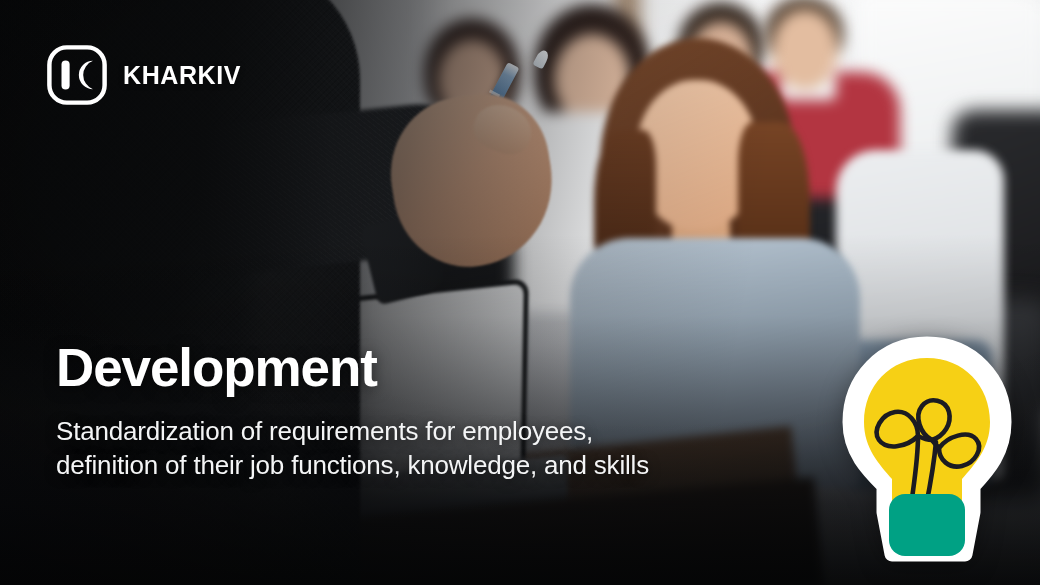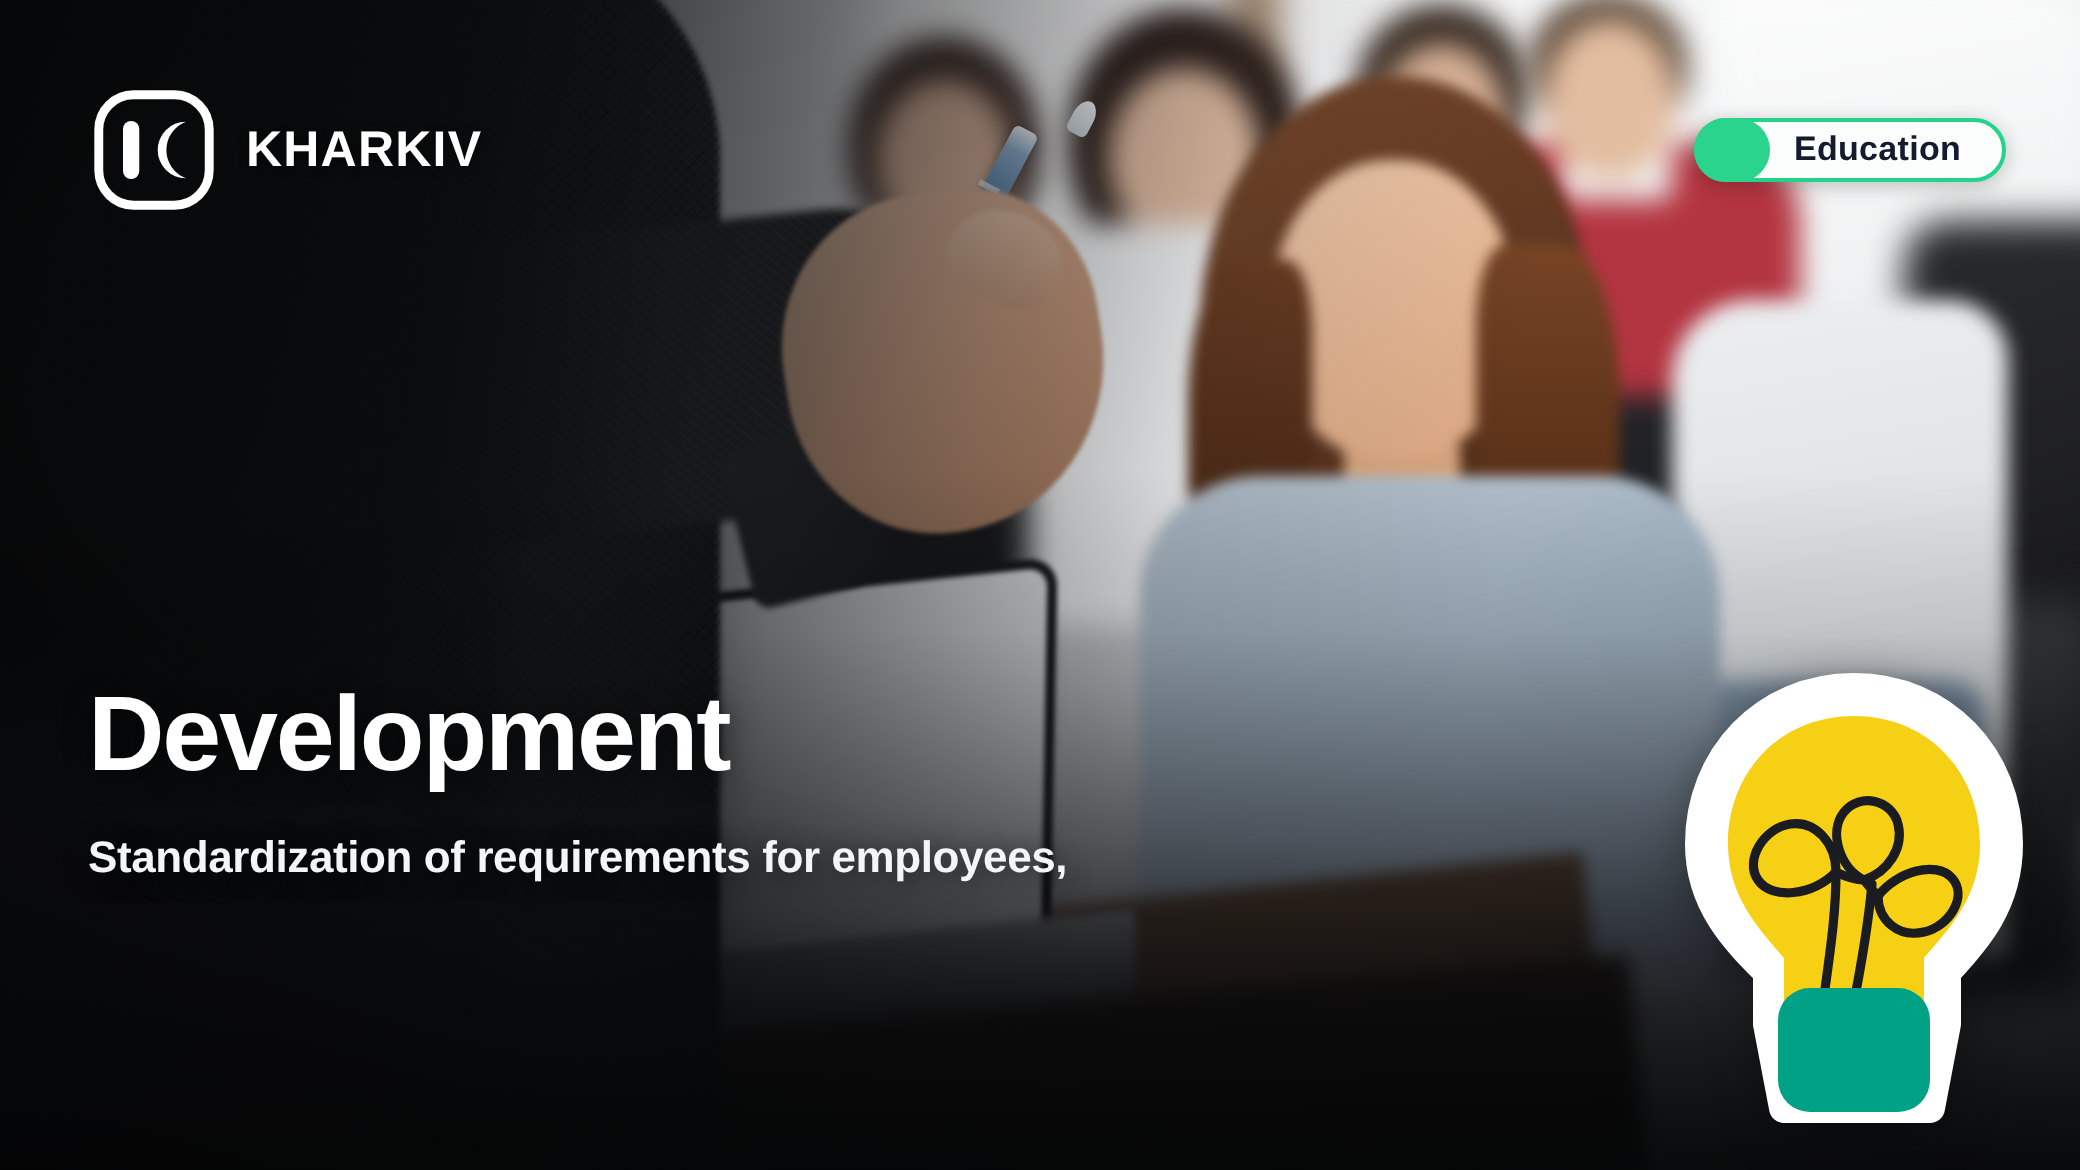--- a/index.html
+++ b/index.html
@@ -283,33 +283,33 @@
     border-radius:18px;
     flex:0 0 auto;
   }
   .badge-label {
     color:#141b2e; font-size:17px; font-weight:bold;
     letter-spacing:.15px; margin-left:12px;
     font-family:"Liberation Sans", sans-serif;
   }
 
   
-  .copy { position:absolute; left:44px; top:340px; width:730px; }
+  .copy { position:absolute; left:56px; top:340px; width:730px; }
   .headline {
     color:#ffffff;
     font-size:53px; font-weight:bold;
     line-height:1.07; letter-spacing:-1.1px;
     font-family:"Liberation Sans", sans-serif;
     text-shadow:0 2px 14px rgba(0,0,0,.55);
   }
   .headline .l2 { display:block; }
   .subtitle {
     margin-top:18px;
     color:#f4f5f6;
-    font-size:22px; font-weight:bold;
+    font-size:26px; font-weight:normal;
     line-height:1.30; letter-spacing:-.2px;
     font-family:"Liberation Sans", sans-serif;
     text-shadow:0 2px 12px rgba(0,0,0,.6);
   }
   .subtitle .s2 { display:block; }
 
   
   .bulb { position:absolute; left:832px; top:336px; width:190px; height:226px; }
   .bulb svg { display:block; width:190px; height:226px;
               filter:drop-shadow(0 4px 12px rgba(0,0,0,.35)); }
@@ -399,31 +399,28 @@
         <rect x="16" y="17" width="8.4" height="30" rx="4.2" fill="#ffffff"></rect>
         <path d="M48.5 17.4 A15.6 15.6 0 0 0 48.5 46.6
                  A9.6 9.6 0 0 1 48.5 17.4 Z" fill="#ffffff"></path>
       </svg>
     </span>
     <span class="logo-words">
       <span class="logo-line">KHARKIV</span>
     </span>
   </div>
 
-  <div class="badge">
-    <span class="badge-dot"></span>
-    <span class="badge-label">Education</span>
-  </div>
 
   <div class="copy">
     <h1 class="headline">
       <span>Development</span>
     </h1>
     <p class="subtitle">
       <span>Standardization of requirements for employees,</span>
+      <span class="s2">definition of their job functions, knowledge, and skills</span>
     </p>
   </div>
 
   <div class="bulb">
     <span>
       <svg viewBox="0 0 190 226" aria-hidden="true">
 
         <path d="M95 8
                  C140 8 172 43 172 86
                  C172 116 156 134 141 150

